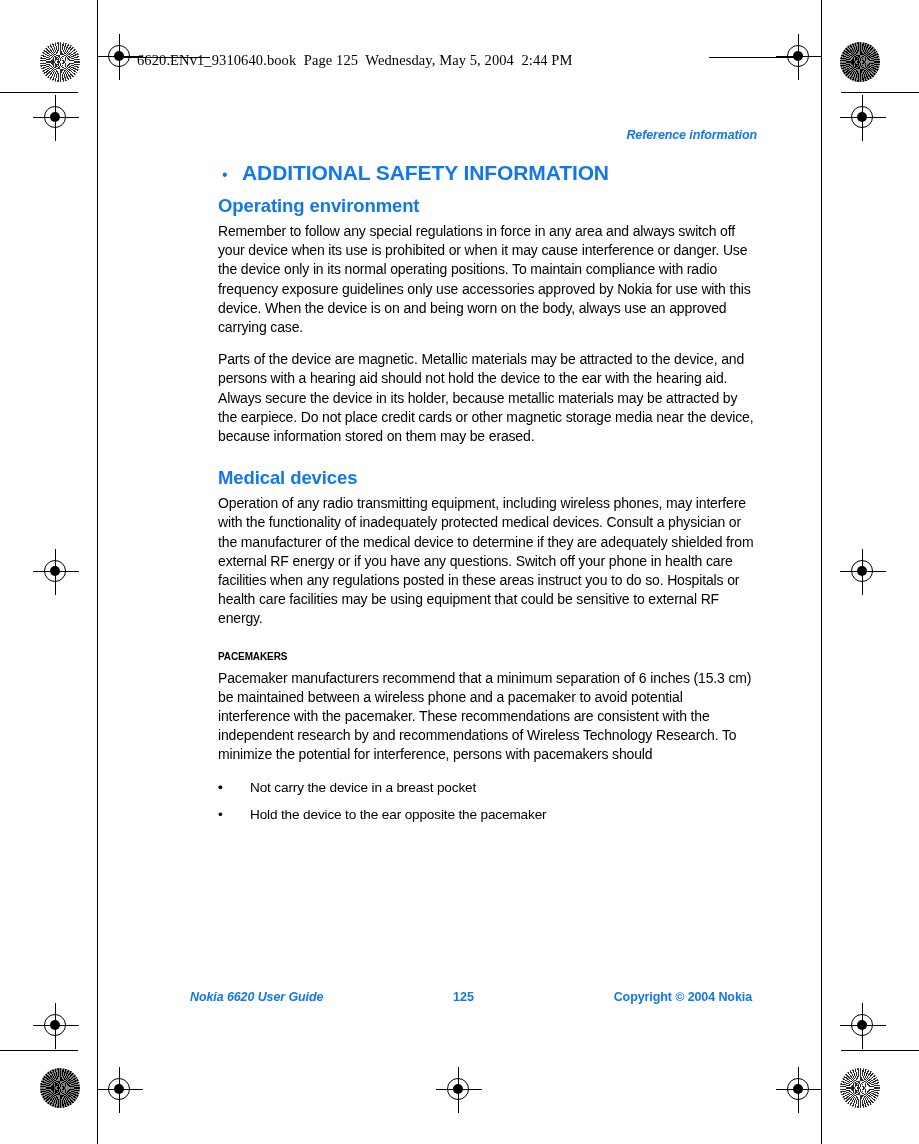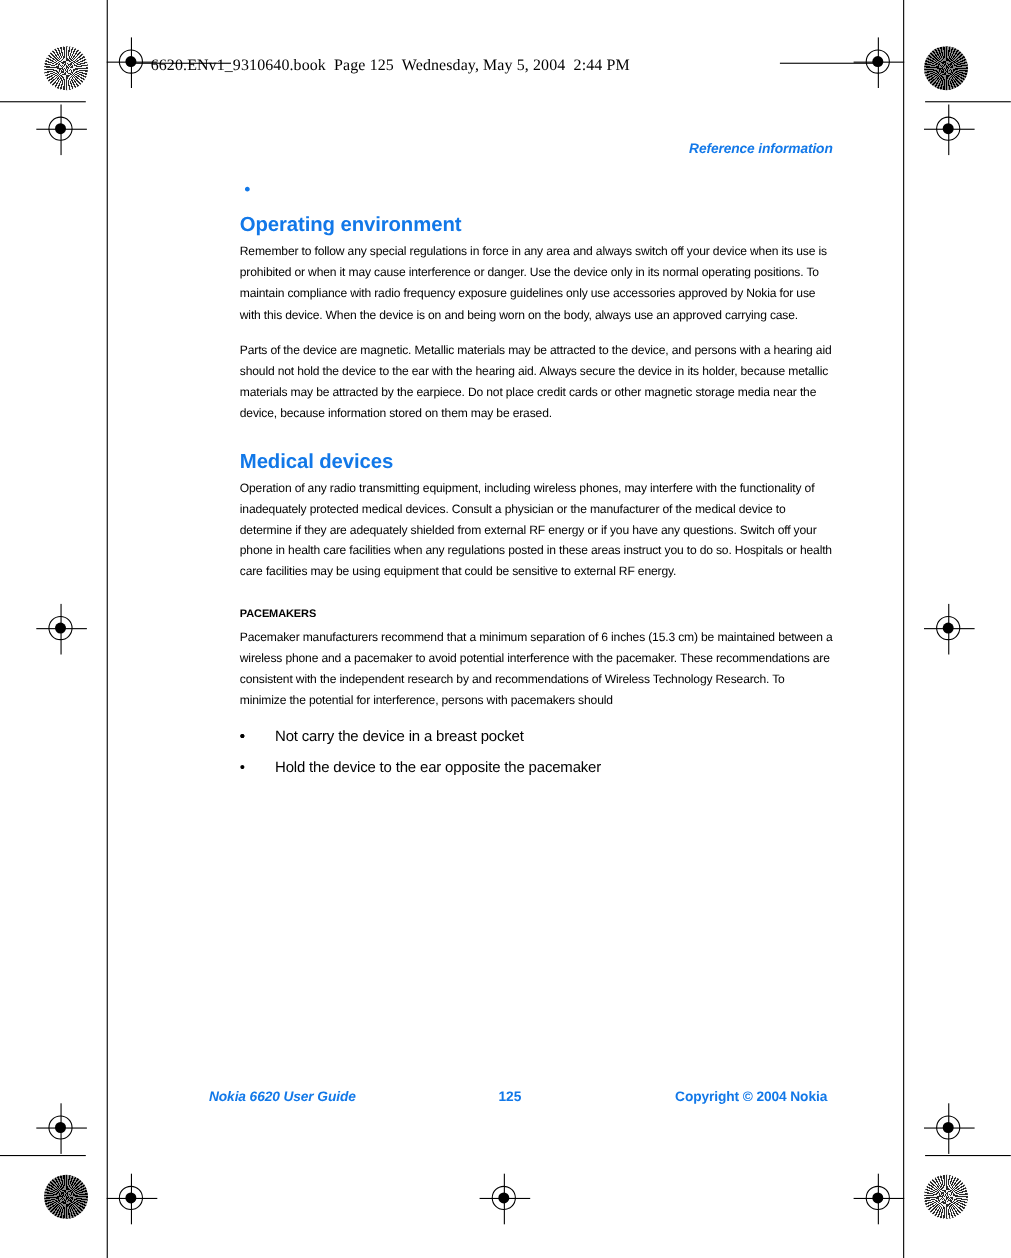--- a/index.html
+++ b/index.html
@@ -154,21 +154,21 @@
   h3.subsection {
     font-size: 10px;
     font-weight: bold;
     color: #000000;
     margin: 18px 0 2px 0;
     line-height: 20px;
     letter-spacing: -0.1px;
   }
 
   p.body {
-    font-size: 11px;
+    font-size: 14px;
     line-height: 19.2px;
     margin: 0 0 13px 0;
     color: #000;
     letter-spacing: -0.15px;
     text-align: left;
   }
 
   ul.bullets {
     list-style: none;
     margin: 0 0 11px 0;
@@ -313,20 +313,21 @@
 <div class="book-header">6620.ENv1_9310640.book  Page 125  Wednesday, May 5, 2004  2:44 PM</div>
 
 <div class="page">
 
   <div class="running-head">Reference information</div>
 
   <div class="content">
 
     <div class="chapter-row">
       <span class="chapter-bullet">•</span>
+      <h1 class="chapter">ADDITIONAL SAFETY INFORMATION</h1>
     </div>
 
     <h2 class="section">Operating environment</h2>
     <p class="body">Remember to follow any special regulations in force in any area and always switch off your device when its use is prohibited or when it may cause interference or danger. Use the device only in its normal operating positions. To maintain compliance with radio frequency exposure guidelines only use accessories approved by Nokia for use with this device. When the device is on and being worn on the body, always use an approved carrying case.</p>
     <p class="body">Parts of the device are magnetic. Metallic materials may be attracted to the device, and persons with a hearing aid should not hold the device to the ear with the hearing aid. Always secure the device in its holder, because metallic materials may be attracted by the earpiece. Do not place credit cards or other magnetic storage media near the device, because information stored on them may be erased.</p>
 
     <h2 class="section spaced">Medical devices</h2>
     <p class="body">Operation of any radio transmitting equipment, including wireless phones, may interfere with the functionality of inadequately protected medical devices. Consult a physician or the manufacturer of the medical device to determine if they are adequately shielded from external RF energy or if you have any questions. Switch off your phone in health care facilities when any regulations posted in these areas instruct you to do so. Hospitals or health care facilities may be using equipment that could be sensitive to external RF energy.</p>
 
     <h3 class="subsection">PACEMAKERS</h3>

